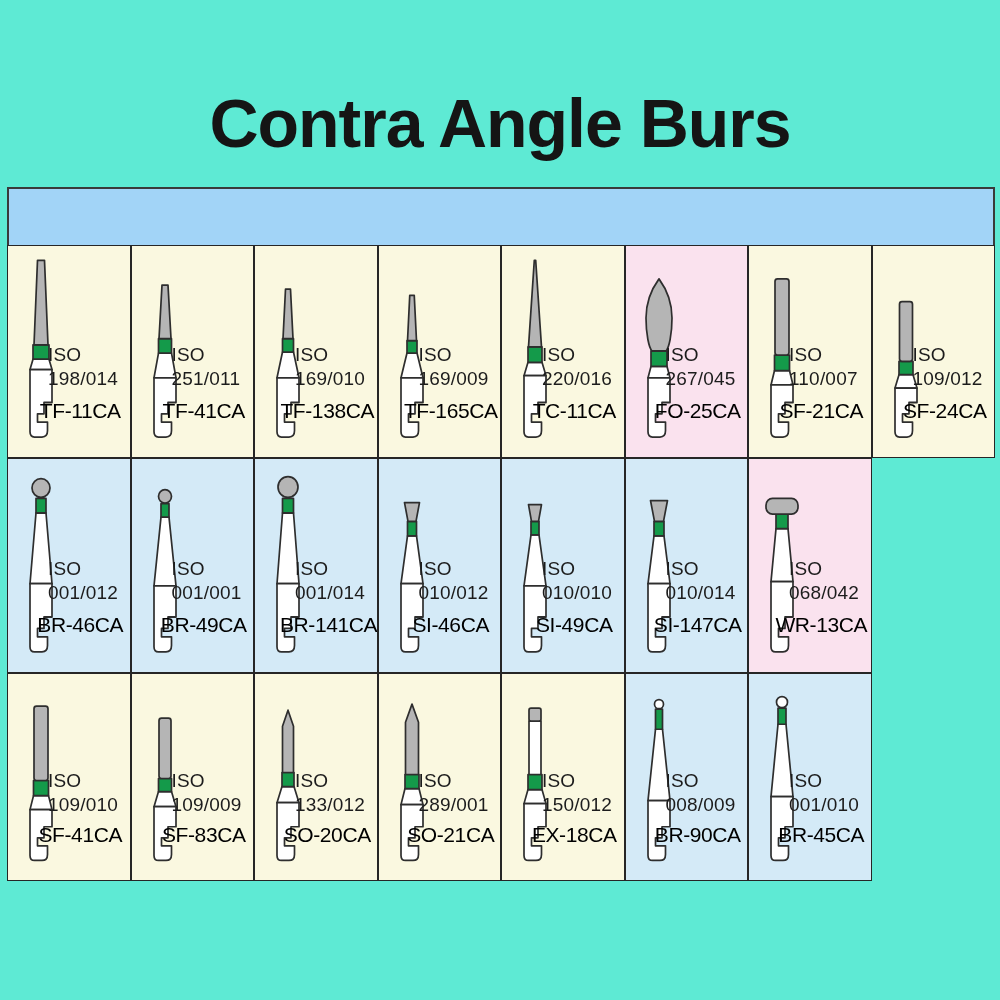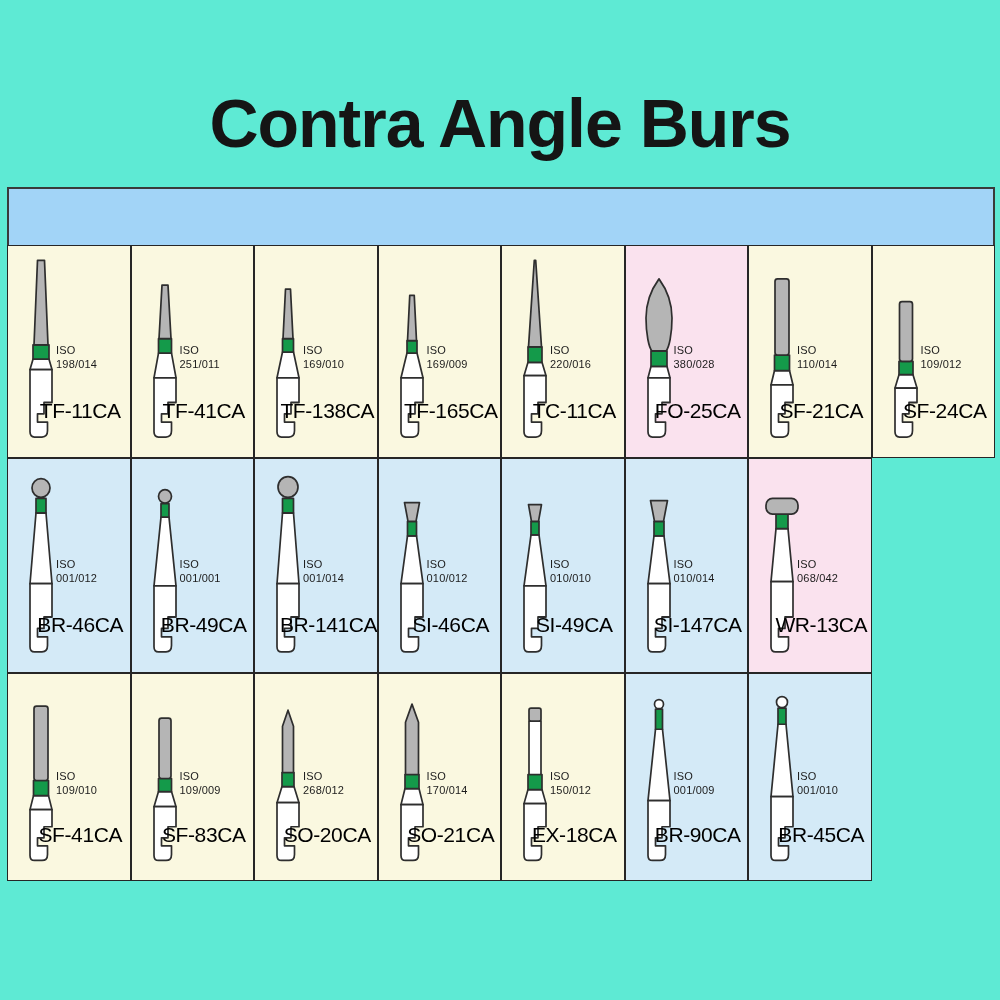--- a/index.html
+++ b/index.html
@@ -18,22 +18,22 @@
   #bur-grid{
     position:absolute;left:7px;top:245px;width:988px;
     display:grid;grid-template-columns:repeat(8,1fr);
   }
   .cell{
     position:relative;border:1px solid #262626;box-sizing:border-box;overflow:hidden;
   }
   .cell.empty{border:none;background:transparent;}
   .bur-svg{position:absolute;left:3px;top:2px;height:calc(100% - 5px);width:60px;}
   .iso{
-    position:absolute;left:48px;top:46%;
-    font-size:11px;line-height:1.28;color:#1c1c1c;letter-spacing:0.2px;white-space:nowrap;
+    position:absolute;left:40px;top:46%;
+    font-size:19px;line-height:1.28;color:#1c1c1c;letter-spacing:0.2px;white-space:nowrap;
   }
   .name{
     position:absolute;left:25px;right:2px;top:72.5%;text-align:center;
     font-size:21px;font-weight:normal;color:#000;letter-spacing:-0.4px;white-space:nowrap;
   }
 </style>
 </head>
 <body>
 
 <div id="canvas">
@@ -107,34 +107,34 @@
       </div>
       <div class="cell r0" style="height: 213px; background: rgb(250, 226, 238);">
         <svg class="bur-svg" viewBox="0 0 60 200" preserveAspectRatio="none" xmlns="http://www.w3.org/2000/svg">
           <polygon points="22,115 38,115 41,126 19,126" fill="#ffffff" stroke="#2e2e2e" stroke-width="1.7" stroke-linejoin="round" stroke-linecap="round"></polygon>
           <path d="M19,126 L41,126 L41,150 L33,150 L33,161 L26.5,161 L26.5,169 L36.5,169 L36.5,177.5 Q36.5,183.5 31,183.5 L23.5,183.5 Q19,183.5 19,178.5 Z" fill="#ffffff" stroke="#2e2e2e" stroke-width="1.7" stroke-linejoin="round" stroke-linecap="round"></path>
           <rect x="22" y="100" width="16" height="15" fill="#149a4a" stroke="#2e2e2e" stroke-width="1.7" stroke-linejoin="round" stroke-linecap="round"></rect>
           <path d="M30,30 C25.5,36 17,50 17,68 C17,84 20,97 23,100 L37,100 C40,97 43,84 43,68 C43,50 34.5,36 30,30 Z" fill="#b5b5b5" stroke="#2e2e2e" stroke-width="1.7" stroke-linejoin="round" stroke-linecap="round"></path>
         </svg>
         <div class="iso">
           <div>ISO</div>
-          <div>380/028</div>
+          <div>267/045</div>
         </div>
         <div class="name">FO-25CA</div>
       </div>
       <div class="cell r0" style="height: 213px; background: rgb(250, 248, 224);">
         <svg class="bur-svg" viewBox="0 0 60 200" preserveAspectRatio="none" xmlns="http://www.w3.org/2000/svg">
           <polygon points="22.5,119 37.5,119 41,133 19,133" fill="#ffffff" stroke="#2e2e2e" stroke-width="1.7" stroke-linejoin="round" stroke-linecap="round"></polygon>
           <path d="M19,133 L41,133 L41,150 L33,150 L33,161 L26.5,161 L26.5,169 L36.5,169 L36.5,177.5 Q36.5,183.5 31,183.5 L23.5,183.5 Q19,183.5 19,178.5 Z" fill="#ffffff" stroke="#2e2e2e" stroke-width="1.7" stroke-linejoin="round" stroke-linecap="round"></path>
           <rect x="22.5" y="104" width="15" height="15" fill="#149a4a" stroke="#2e2e2e" stroke-width="1.7" stroke-linejoin="round" stroke-linecap="round"></rect>
           <rect x="23" y="30" width="14" height="74" rx="2.5" fill="#b5b5b5" stroke="#2e2e2e" stroke-width="1.7" stroke-linejoin="round" stroke-linecap="round"></rect>
         </svg>
         <div class="iso">
           <div>ISO</div>
-          <div>110/014</div>
+          <div>110/007</div>
         </div>
         <div class="name">SF-21CA</div>
       </div>
       <div class="cell r0" style="height: 213px; background: rgb(250, 248, 224);">
         <svg class="bur-svg" viewBox="0 0 60 200" preserveAspectRatio="none" xmlns="http://www.w3.org/2000/svg">
           <polygon points="23,123 37,123 41,136 19,136" fill="#ffffff" stroke="#2e2e2e" stroke-width="1.7" stroke-linejoin="round" stroke-linecap="round"></polygon>
           <path d="M19,136 L41,136 L41,150 L33,150 L33,161 L26.5,161 L26.5,169 L36.5,169 L36.5,177.5 Q36.5,183.5 31,183.5 L23.5,183.5 Q19,183.5 19,178.5 Z" fill="#ffffff" stroke="#2e2e2e" stroke-width="1.7" stroke-linejoin="round" stroke-linecap="round"></path>
           <rect x="23" y="110" width="14" height="13" fill="#149a4a" stroke="#2e2e2e" stroke-width="1.7" stroke-linejoin="round" stroke-linecap="round"></rect>
           <rect x="23.5" y="52" width="13" height="58" rx="2.5" fill="#b5b5b5" stroke="#2e2e2e" stroke-width="1.7" stroke-linejoin="round" stroke-linecap="round"></rect>
         </svg>
@@ -264,34 +264,34 @@
       </div>
       <div class="cell r2" style="height: 208px; background: rgb(250, 248, 224);">
         <svg class="bur-svg" viewBox="0 0 60 200" preserveAspectRatio="none" xmlns="http://www.w3.org/2000/svg">
           <polygon points="24,110 36,110 41,126 19,126" fill="#ffffff" stroke="#2e2e2e" stroke-width="1.7" stroke-linejoin="round" stroke-linecap="round"></polygon>
           <path d="M19,126 L41,126 L41,150 L33,150 L33,161 L26.5,161 L26.5,169 L36.5,169 L36.5,177.5 Q36.5,183.5 31,183.5 L23.5,183.5 Q19,183.5 19,178.5 Z" fill="#ffffff" stroke="#2e2e2e" stroke-width="1.7" stroke-linejoin="round" stroke-linecap="round"></path>
           <rect x="24" y="96" width="12" height="14" fill="#149a4a" stroke="#2e2e2e" stroke-width="1.7" stroke-linejoin="round" stroke-linecap="round"></rect>
           <path d="M30,34 L35.5,50 L35.5,96 L24.5,96 L24.5,50 Z" fill="#b5b5b5" stroke="#2e2e2e" stroke-width="1.7" stroke-linejoin="round" stroke-linecap="round"></path>
         </svg>
         <div class="iso">
           <div>ISO</div>
-          <div>268/012</div>
+          <div>133/012</div>
         </div>
         <div class="name">SO-20CA</div>
       </div>
       <div class="cell r2" style="height: 208px; background: rgb(250, 248, 224);">
         <svg class="bur-svg" viewBox="0 0 60 200" preserveAspectRatio="none" xmlns="http://www.w3.org/2000/svg">
           <polygon points="23,112 37,112 41,128 19,128" fill="#ffffff" stroke="#2e2e2e" stroke-width="1.7" stroke-linejoin="round" stroke-linecap="round"></polygon>
           <path d="M19,128 L41,128 L41,150 L33,150 L33,161 L26.5,161 L26.5,169 L36.5,169 L36.5,177.5 Q36.5,183.5 31,183.5 L23.5,183.5 Q19,183.5 19,178.5 Z" fill="#ffffff" stroke="#2e2e2e" stroke-width="1.7" stroke-linejoin="round" stroke-linecap="round"></path>
           <rect x="23" y="98" width="14" height="14" fill="#149a4a" stroke="#2e2e2e" stroke-width="1.7" stroke-linejoin="round" stroke-linecap="round"></rect>
           <path d="M30,28 L36.5,46 L36.5,98 L23.5,98 L23.5,46 Z" fill="#b5b5b5" stroke="#2e2e2e" stroke-width="1.7" stroke-linejoin="round" stroke-linecap="round"></path>
         </svg>
         <div class="iso">
           <div>ISO</div>
-          <div>170/014</div>
+          <div>289/001</div>
         </div>
         <div class="name">SO-21CA</div>
       </div>
       <div class="cell r2" style="height: 208px; background: rgb(250, 248, 224);">
         <svg class="bur-svg" viewBox="0 0 60 200" preserveAspectRatio="none" xmlns="http://www.w3.org/2000/svg">
           <polygon points="23,113 37,113 41,127 19,127" fill="#ffffff" stroke="#2e2e2e" stroke-width="1.7" stroke-linejoin="round" stroke-linecap="round"></polygon>
           <path d="M19,127 L41,127 L41,150 L33,150 L33,161 L26.5,161 L26.5,169 L36.5,169 L36.5,177.5 Q36.5,183.5 31,183.5 L23.5,183.5 Q19,183.5 19,178.5 Z" fill="#ffffff" stroke="#2e2e2e" stroke-width="1.7" stroke-linejoin="round" stroke-linecap="round"></path>
           <rect x="23" y="98" width="14" height="15" fill="#149a4a" stroke="#2e2e2e" stroke-width="1.7" stroke-linejoin="round" stroke-linecap="round"></rect>
           <rect x="24" y="45" width="12" height="53" fill="#ffffff" stroke="#2e2e2e" stroke-width="1.7" stroke-linejoin="round" stroke-linecap="round"></rect>
           <rect x="24" y="32" width="12" height="13" rx="2" fill="#b5b5b5" stroke="#2e2e2e" stroke-width="1.7" stroke-linejoin="round" stroke-linecap="round"></rect>
@@ -304,21 +304,21 @@
       </div>
       <div class="cell r2" style="height: 208px; background: rgb(212, 234, 247);">
         <svg class="bur-svg" viewBox="0 0 60 200" preserveAspectRatio="none" xmlns="http://www.w3.org/2000/svg">
           <polygon points="26.5,53 33.5,53 41,124 19,124" fill="#ffffff" stroke="#2e2e2e" stroke-width="1.7" stroke-linejoin="round" stroke-linecap="round"></polygon>
           <path d="M19,124 L41,124 L41,150 L33,150 L33,161 L26.5,161 L26.5,169 L36.5,169 L36.5,177.5 Q36.5,183.5 31,183.5 L23.5,183.5 Q19,183.5 19,178.5 Z" fill="#ffffff" stroke="#2e2e2e" stroke-width="1.7" stroke-linejoin="round" stroke-linecap="round"></path>
           <rect x="26.5" y="33" width="7" height="20" fill="#149a4a" stroke="#2e2e2e" stroke-width="1.7" stroke-linejoin="round" stroke-linecap="round"></rect>
           <circle cx="30" cy="28" r="4.5" fill="#ffffff" stroke="#2e2e2e" stroke-width="1.7" stroke-linejoin="round" stroke-linecap="round"></circle>
         </svg>
         <div class="iso">
           <div>ISO</div>
-          <div>001/009</div>
+          <div>008/009</div>
         </div>
         <div class="name">BR-90CA</div>
       </div>
       <div class="cell r2" style="height: 208px; background: rgb(212, 234, 247);">
         <svg class="bur-svg" viewBox="0 0 60 200" preserveAspectRatio="none" xmlns="http://www.w3.org/2000/svg">
           <polygon points="26,48 34,48 41,120 19,120" fill="#ffffff" stroke="#2e2e2e" stroke-width="1.7" stroke-linejoin="round" stroke-linecap="round"></polygon>
           <path d="M19,120 L41,120 L41,150 L33,150 L33,161 L26.5,161 L26.5,169 L36.5,169 L36.5,177.5 Q36.5,183.5 31,183.5 L23.5,183.5 Q19,183.5 19,178.5 Z" fill="#ffffff" stroke="#2e2e2e" stroke-width="1.7" stroke-linejoin="round" stroke-linecap="round"></path>
           <rect x="26" y="32" width="8" height="16" fill="#149a4a" stroke="#2e2e2e" stroke-width="1.7" stroke-linejoin="round" stroke-linecap="round"></rect>
           <circle cx="30" cy="26" r="5.5" fill="#ffffff" stroke="#2e2e2e" stroke-width="1.7" stroke-linejoin="round" stroke-linecap="round"></circle>
         </svg>

